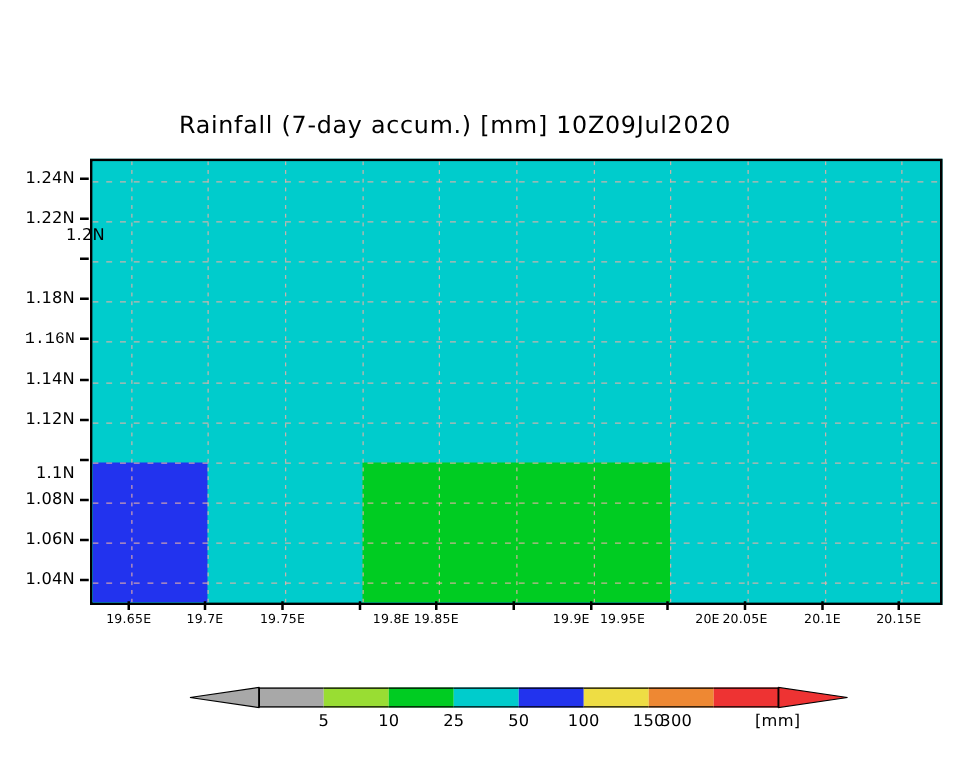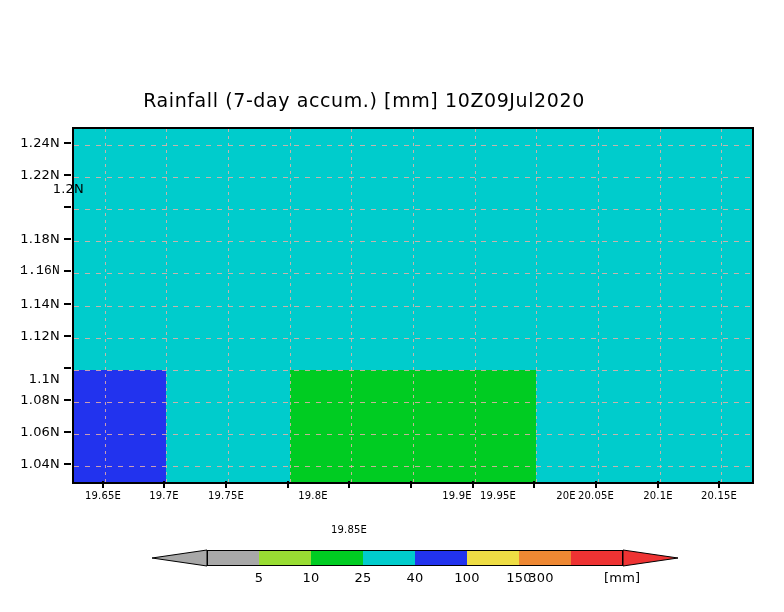--- a/index.html
+++ b/index.html
@@ -242,21 +242,21 @@
 <div id="axis-x">
     <div class="tick-x" style="left: 102px;"></div>
     <div class="label-x" style="left: 103px;">19.65E</div>
     <div class="tick-x" style="left: 163px;"></div>
     <div class="label-x" style="left: 164px;">19.7E</div>
     <div class="tick-x" style="left: 225px;"></div>
     <div class="label-x" style="left: 226px;">19.75E</div>
     <div class="tick-x" style="left: 287px;"></div>
     <div class="label-x" style="left: 290px; margin-left: 23px;">19.8E</div>
     <div class="tick-x" style="left: 348px;"></div>
-    <div class="label-x" style="left: 349px; margin-top: 34px;">19.85E</div>
+    <div class="label-x" style="left: 349px;">19.85E</div>
     <div class="tick-x" style="left: 410px;"></div>
     <div class="label-x" style="left: 411px; margin-left: 46px;">19.9E</div>
     <div class="tick-x" style="left: 472px;"></div>
     <div class="label-x" style="left: 498px;">19.95E</div>
     <div class="tick-x" style="left: 533px;"></div>
     <div class="label-x" style="left: 534px; margin-left: 32px;">20E</div>
     <div class="tick-x" style="left: 595px;"></div>
     <div class="label-x" style="left: 596px;">20.05E</div>
     <div class="tick-x" style="left: 657px;"></div>
     <div class="label-x" style="left: 658px;">20.1E</div>
@@ -276,17 +276,17 @@
       <div class="cb-seg last" style="left: 364px; width: 52px; background: rgb(238, 51, 51);"></div>
     </div>
   <div id="cb-unit">[mm]</div>
 <svg width="784" height="60" style="position:absolute;left:0;top:0;pointer-events:none;">
       <polygon points="207,10 207,26 152,18" fill="#a8a8a8" stroke="#000000" stroke-width="1"></polygon>
       <polygon points="623,10 623,26 678,18" fill="#ee3333" stroke="#000000" stroke-width="1"></polygon>
     </svg>
     <div class="cb-label" style="left: 259px;">5</div>
     <div class="cb-label" style="left: 311px;">10</div>
     <div class="cb-label" style="left: 363px;">25</div>
-    <div class="cb-label" style="left: 415px;">40</div>
+    <div class="cb-label" style="left: 415px;">50</div>
     <div class="cb-label" style="left: 467px;">100</div>
     <div class="cb-label" style="left: 519px;">150</div>
     <div class="cb-label" style="left: 541px;">300</div>
   </div>
 
 </body></html>

